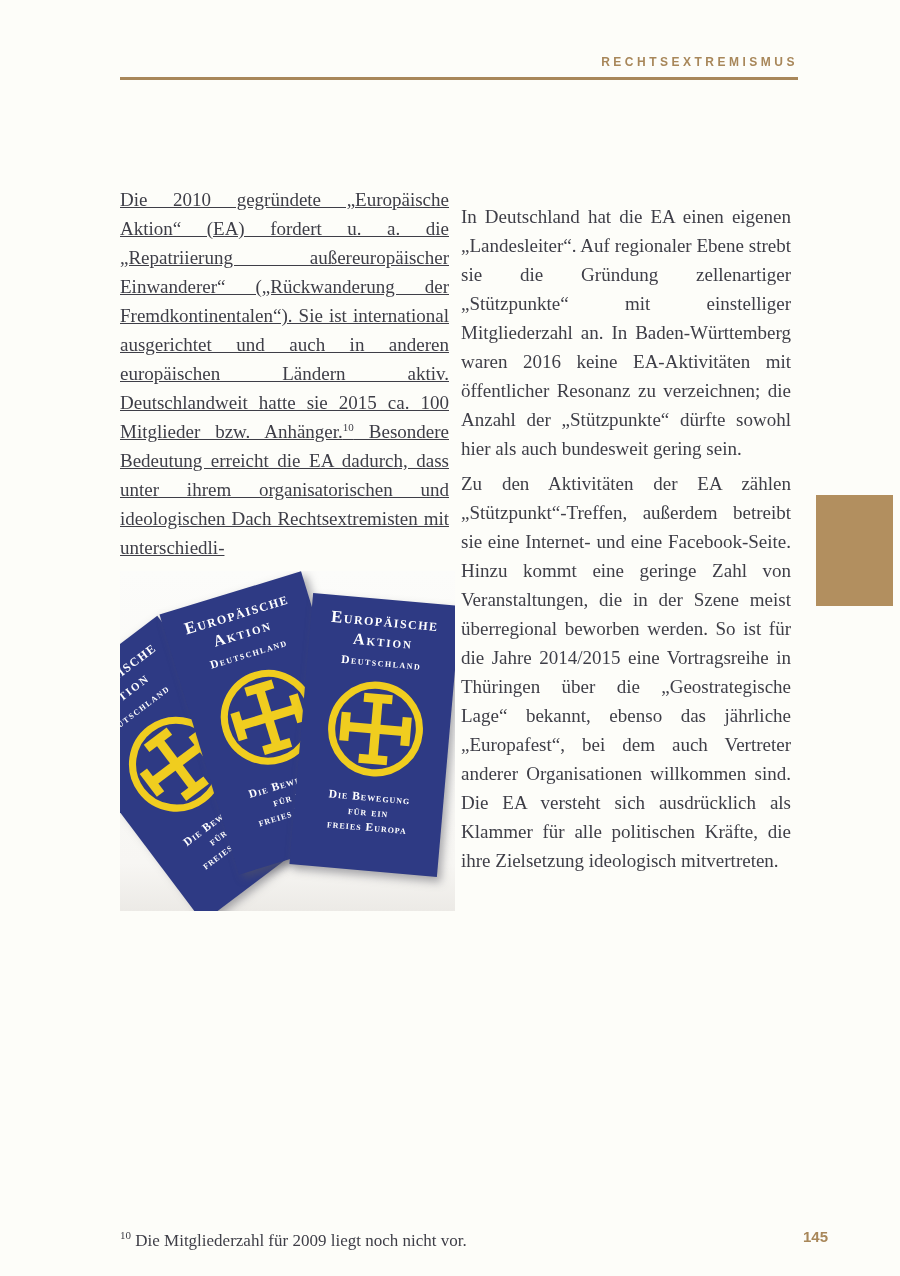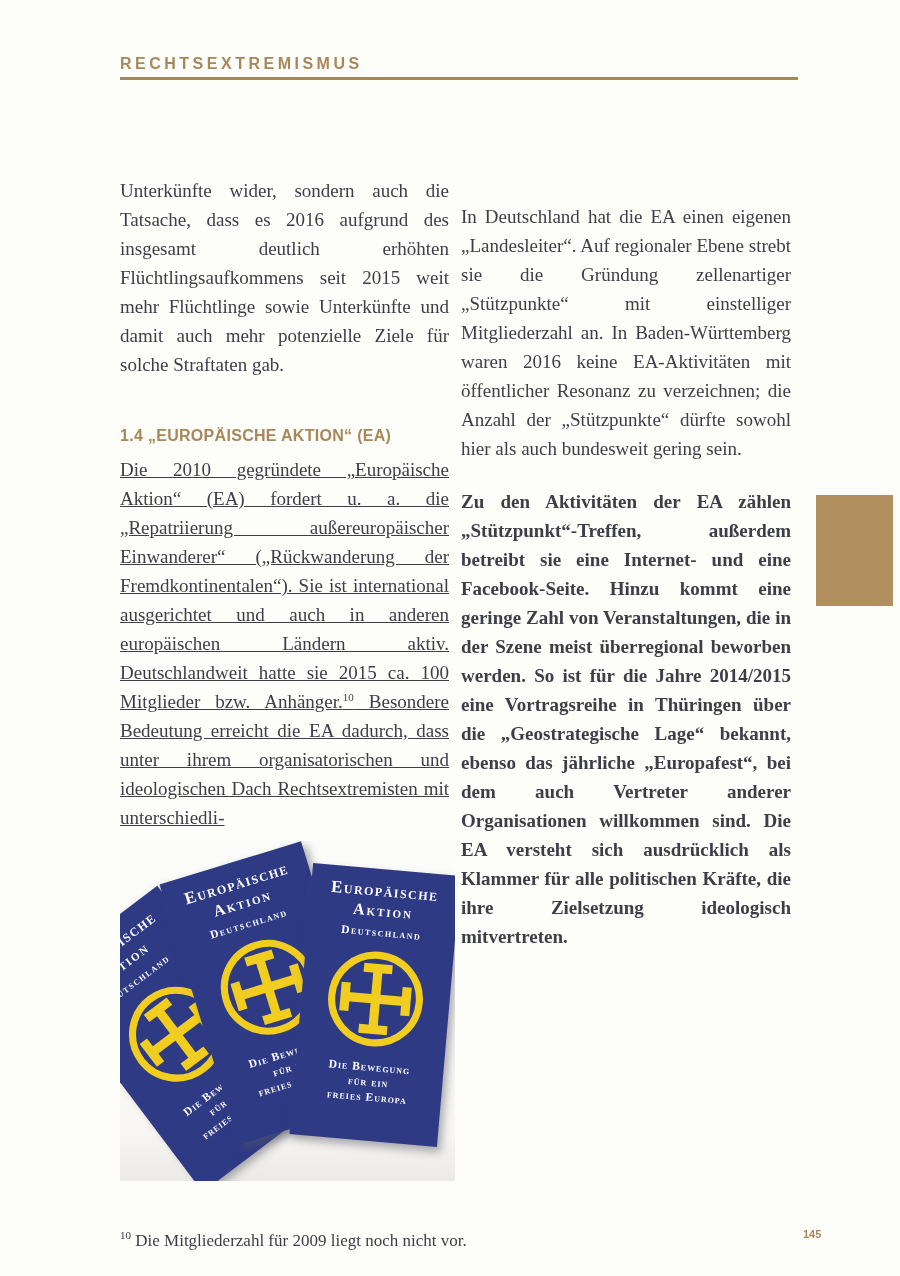--- a/index.html
+++ b/index.html
@@ -4,23 +4,23 @@
 <style>
   html,body{margin:0;padding:0;}
   body{
     width:900px;height:1276px;position:relative;overflow:hidden;
     background:#fdfdf9;
     font-family:"Liberation Serif", serif;
   }
   
   .header-title{
     position:absolute;left:120px;top:55px;width:678px;
-    text-align:left;
+    text-align:right;
     font-family:"Liberation Sans", sans-serif;
-    font-weight:bold;font-size:16px;letter-spacing:3.5px;
+    font-weight:bold;font-size:12px;letter-spacing:3.5px;
     color:#a8875a;
   }
   .header-rule{
     position:absolute;left:120px;top:77px;width:678px;height:3px;
     background:#a8875a;
   }
   
   .side-tab{
     position:absolute;left:816px;top:495px;width:77px;height:111px;
     background:#b28f5f;
@@ -28,21 +28,21 @@
   
   .col{
     position:absolute;top:176px;width:329px;
     font-size:19px;line-height:29px;text-align:justify;
     color:#3e3e47;
   }
   .col-left{left:120px;}
   .col-right{left:461px;width:330px;}
   .col p{margin:0;}
   .col p.para-gap-lg{margin-top:26px;}
-  .col p.para-gap-md{margin-top:24px;font-weight:bold;}
+  .col p.para-gap-md{margin-top:6px;}
   .section-heading{
     margin:47px 0 0 0;
     font-family:"Liberation Sans", sans-serif;
     font-weight:bold;font-size:16px;letter-spacing:0.3px;
     color:#a8875a;text-align:left;line-height:20px;
   }
   .after-heading{margin-top:9px !important;text-decoration:underline;}
   sup.fn{font-size:11px;line-height:0;vertical-align:super;}
   
   .photo{
@@ -68,35 +68,33 @@
   .flyer-front{left:181px;top:28px;transform:rotate(5deg);z-index:3;}
   
   .footnote{
     position:absolute;left:120px;top:1231px;width:560px;
     font-size:17px;color:#3e3e47;
   }
   .footnote sup{font-size:11px;vertical-align:super;line-height:0;}
   .page-number{
     position:absolute;left:803px;top:1228px;
     font-family:"Liberation Sans", sans-serif;
-    font-weight:bold;font-size:11px;color:#a8875a;
+    font-weight:bold;font-size:15px;color:#a8875a;
   }
 </style>
 </head>
 <body>
 
 <div class="header-title">RECHTSEXTREMISMUS</div>
 <div class="header-rule"></div>
 
 <div class="side-tab"></div>
 
 <div class="col col-left">
-  <p>Unterkünfte wider, sondern auch die Tatsache, dass es 2016 aufgrund des insgesamt deutlich erhöhten Flüchtlingsaufkommens seit 2015 weit mehr Flüchtlinge sowie Unterkünfte und damit auch mehr potenzielle Ziele für solche Straftaten gab.</p>
 
-  <h2 class="section-heading">1.4  „EUROPÄISCHE AKTION“ (EA)</h2>
 
   <p class="after-heading"><span>Die 2010 gegründete „Europäische Aktion“ (EA) fordert u. a. die „Repatriierung außereuropäischer Einwanderer“ („Rückwanderung der Fremdkontinentalen“). Sie ist international ausgerichtet und auch in anderen europäischen Ländern aktiv. Deutschlandweit hatte sie 2015 ca. 100 Mitglieder bzw. Anhänger.</span><sup class="fn">10</sup><span> Besondere Bedeutung erreicht die EA dadurch, dass unter ihrem organisatorischen und ideologischen Dach Rechtsextremisten mit unterschiedli-</span></p>
 
   <div class="photo">
 
     <div class="flyer flyer-back">
       <div class="t1">Europäische</div>
       <div class="t2">Aktion</div>
       <div class="t3">Deutschland</div>
       <svg class="sym" viewBox="0 0 100 100">

